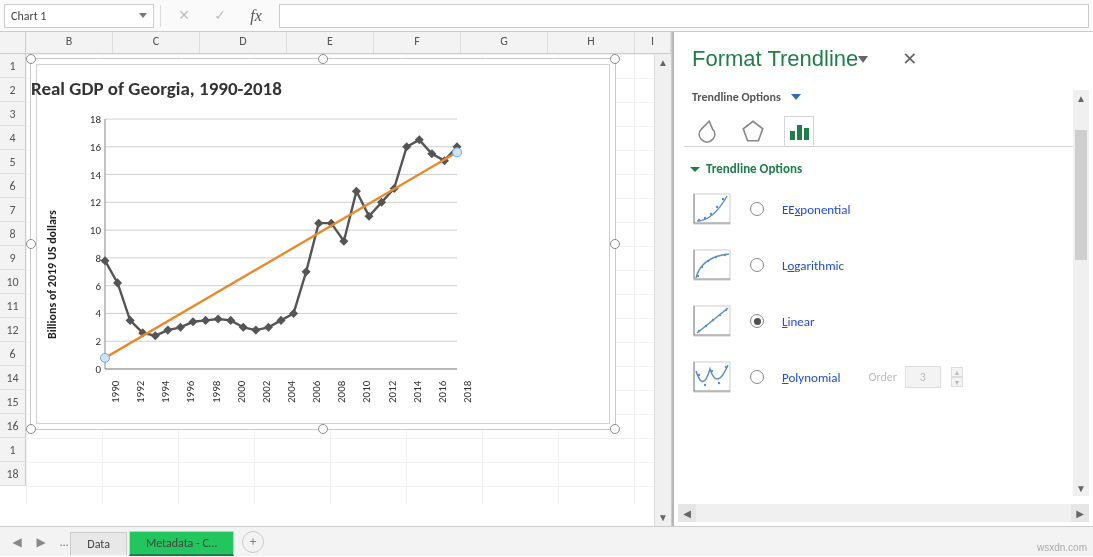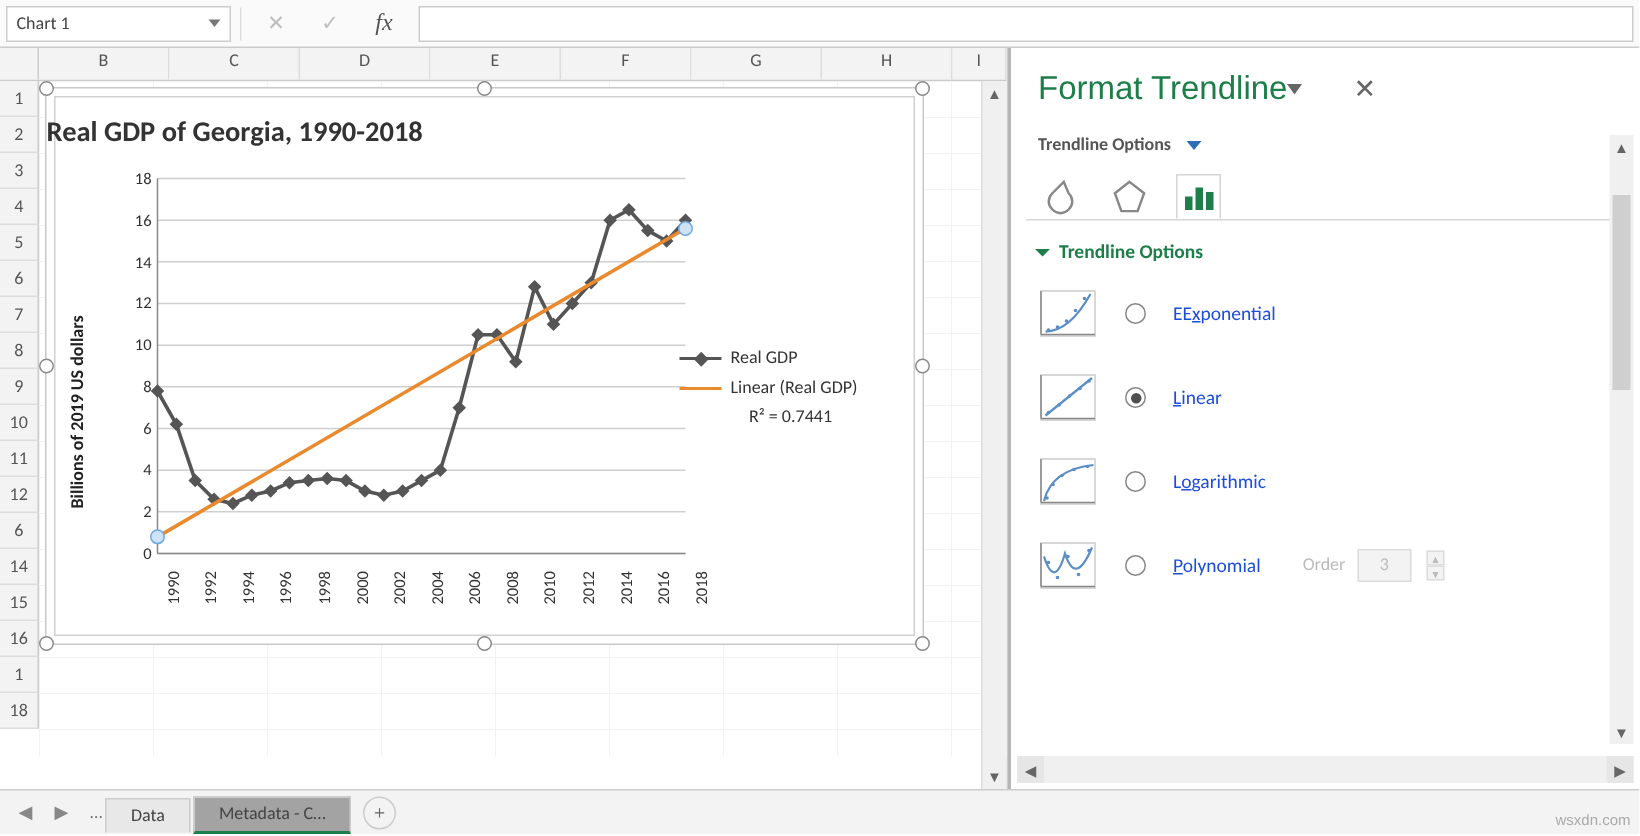--- a/index.html
+++ b/index.html
@@ -247,21 +247,21 @@
   .tabbar {
     height:30px;border-top:1px solid #ccc;background:#f3f3f3;
     display:flex;align-items:center;gap:2px;padding-left:6px;
     font-size:12px;
   }
   .tabnav{width:22px;height:22px;display:flex;align-items:center;justify-content:center;color:#888;}
   .sheet-tab{
     padding:4px 16px;background:#e8e8e8;border:1px solid #ccc;
     border-bottom:none;color:#444;position:relative;top:2px;
   }
-  .sheet-tab.active{background:#a3a3a3;border-bottom:2px solid #1e7e4a;}
+  .sheet-tab.active{background:#22c55e;border-bottom:2px solid #1e7e4a;}
   .addtab{width:22px;height:22px;border:1px solid #ccc;border-radius:50%;display:flex;align-items:center;justify-content:center;color:#666;margin-left:6px;}
   .tabbar .etc{margin-left:6px;color:#777;}
 
   .watermark{
     position:absolute; right:6px; bottom:4px; font-size:10px;color:#aaa;
     font-family:Arial,sans-serif;
   }
 </style>
 </head>
 <body>
@@ -409,33 +409,20 @@
                 <div class="y-tick" style="top: 166.667px;">6</div>
                 <div class="y-tick" style="top: 138.889px;">8</div>
                 <div class="y-tick" style="top: 111.111px;">10</div>
                 <div class="y-tick" style="top: 83.3333px;">12</div>
                 <div class="y-tick" style="top: 55.5556px;">14</div>
                 <div class="y-tick" style="top: 27.7778px;">16</div>
                 <div class="y-tick" style="top: 0px;">18</div>
               </div>
           </div>
 
-          <div class="legend">
-            <div class="legend-row">
-              <span class="lg-line">
-                  <span class="diamond"></span>
-                </span>
-              <span>Real GDP</span>
-            </div>
-            <div class="legend-row">
-              <span class="lg-tline"></span>
-              <span>Linear (Real GDP)</span>
-            </div>
-            <div class="r2">R² = 0.7441</div>
-          </div>
         </div>
       </div>
     </div>
 
     <div class="vscroll">
       <div class="up">▲</div>
       <div class="down">▼</div>
     </div>
   </div>
 
@@ -495,48 +482,48 @@
         <span class="radio"></span>
         <span class="opt-label">E<u></u><span id="lbl-exp">E<u>x</u>ponential</span></span>
       </div>
 
       <div class="opt-row">
         <div class="opt-icon">
           <svg width="38" height="32" viewBox="0 0 38 32">
               <rect x="1" y="1" width="36" height="30" fill="none" stroke="#ccc"></rect>
               <line x1="1" y1="30" x2="37" y2="30" stroke="#888"></line>
               <line x1="1" y1="1" x2="1" y2="30" stroke="#888"></line>
+              <circle cx="5" cy="27" r="1.2" fill="#5b8ec7"></circle>
+              <circle cx="9" cy="18" r="1.2" fill="#5b8ec7"></circle>
+              <circle cx="15" cy="12" r="1.2" fill="#5b8ec7"></circle>
+              <circle cx="23" cy="8" r="1.2" fill="#5b8ec7"></circle>
+              <circle cx="32" cy="6" r="1.2" fill="#5b8ec7"></circle>
+              <path d="M3 29 Q 8 8 36 5" fill="none" stroke="#5b8ec7" stroke-width="1.5"></path>
+            </svg>
+        </div>
+        <span class="radio"></span>
+        <span class="opt-label"><span id="lbl-log">L<u>o</u>garithmic</span></span>
+      </div>
+
+      <div class="opt-row">
+        <div class="opt-icon">
+          <svg width="38" height="32" viewBox="0 0 38 32">
+              <rect x="1" y="1" width="36" height="30" fill="none" stroke="#ccc"></rect>
+              <line x1="1" y1="30" x2="37" y2="30" stroke="#888"></line>
+              <line x1="1" y1="1" x2="1" y2="30" stroke="#888"></line>
               <circle cx="6" cy="26" r="1.2" fill="#5b8ec7"></circle>
               <circle cx="13" cy="21" r="1.2" fill="#5b8ec7"></circle>
               <circle cx="20" cy="15" r="1.2" fill="#5b8ec7"></circle>
               <circle cx="27" cy="10" r="1.2" fill="#5b8ec7"></circle>
               <circle cx="33" cy="5" r="1.2" fill="#5b8ec7"></circle>
               <line x1="4" y1="28" x2="35" y2="3" stroke="#5b8ec7" stroke-width="1.5"></line>
             </svg>
         </div>
         <span class="radio checked"></span>
         <span class="opt-label"><span id="lbl-lin"><u>L</u>inear</span></span>
-      </div>
-
-      <div class="opt-row">
-        <div class="opt-icon">
-          <svg width="38" height="32" viewBox="0 0 38 32">
-              <rect x="1" y="1" width="36" height="30" fill="none" stroke="#ccc"></rect>
-              <line x1="1" y1="30" x2="37" y2="30" stroke="#888"></line>
-              <line x1="1" y1="1" x2="1" y2="30" stroke="#888"></line>
-              <circle cx="5" cy="27" r="1.2" fill="#5b8ec7"></circle>
-              <circle cx="9" cy="18" r="1.2" fill="#5b8ec7"></circle>
-              <circle cx="15" cy="12" r="1.2" fill="#5b8ec7"></circle>
-              <circle cx="23" cy="8" r="1.2" fill="#5b8ec7"></circle>
-              <circle cx="32" cy="6" r="1.2" fill="#5b8ec7"></circle>
-              <path d="M3 29 Q 8 8 36 5" fill="none" stroke="#5b8ec7" stroke-width="1.5"></path>
-            </svg>
-        </div>
-        <span class="radio"></span>
-        <span class="opt-label"><span id="lbl-log">L<u>o</u>garithmic</span></span>
       </div>
 
       <div class="opt-row">
         <div class="opt-icon">
           <svg width="38" height="32" viewBox="0 0 38 32">
               <rect x="1" y="1" width="36" height="30" fill="none" stroke="#ccc"></rect>
               <line x1="1" y1="30" x2="37" y2="30" stroke="#888"></line>
               <line x1="1" y1="1" x2="1" y2="30" stroke="#888"></line>
               <circle cx="6" cy="14" r="1.2" fill="#5b8ec7"></circle>
               <circle cx="12" cy="24" r="1.2" fill="#5b8ec7"></circle>

